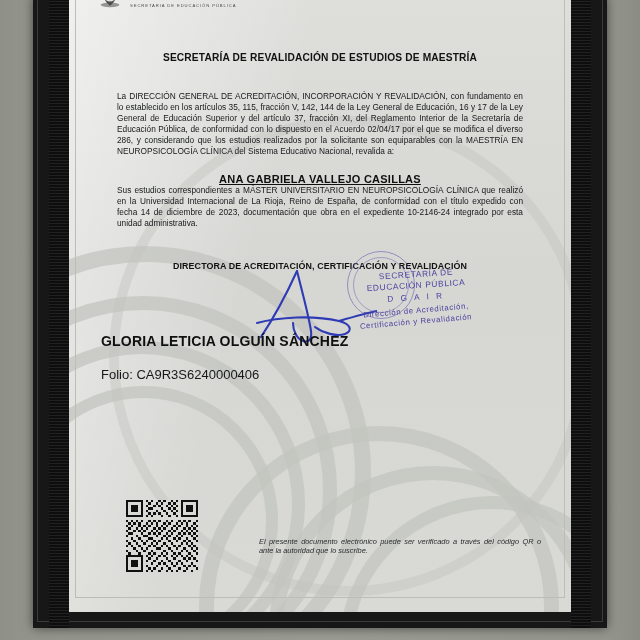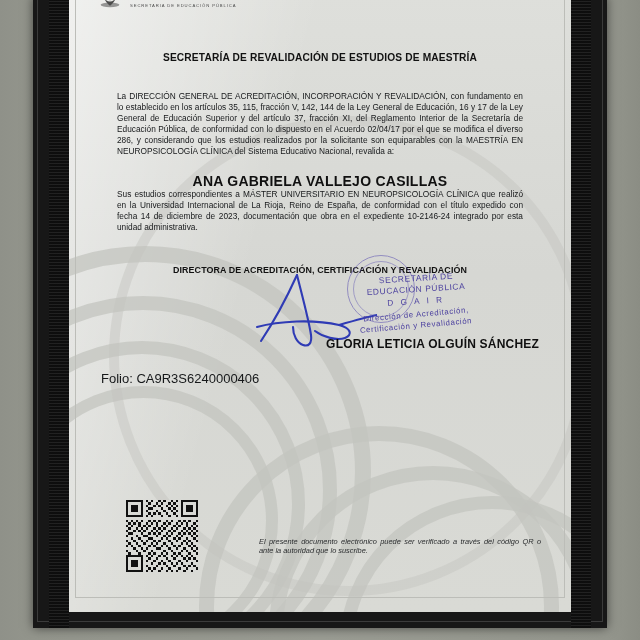--- a/index.html
+++ b/index.html
@@ -52,37 +52,37 @@
   #logo-wrap{position:absolute;left:-6px;top:-16px;display:flex;align-items:flex-start;gap:5px;}
   #eagle{width:30px;height:30px;opacity:.82;}
   #logo-text{padding-top:2px;}
   #logo-title{font-family:"Liberation Serif",serif;font-size:21px;letter-spacing:.5px;color:#1d1d1d;line-height:19px;}
   #logo-sub{font-size:4.2px;letter-spacing:.9px;color:#4a4a4a;margin-top:2px;}
   
   #doc-title{margin-top:22px;text-align:center;font-size:10.2px;font-weight:bold;letter-spacing:.15px;color:#121212;}
   
   .para{font-size:8.3px;line-height:11.1px;color:#16181a;text-align:justify;margin:0 16px;}
   #p1{margin-top:28px;text-indent:0;}
-  #grantee{margin-top:15px;text-align:center;font-size:14px;font-weight:bold;letter-spacing:.25px;color:#101010;}
+  #grantee{margin-top:15px;text-align:center;font-size:11px;font-weight:bold;letter-spacing:.25px;color:#101010;text-decoration:underline;}
   #p2{}
   #p3{margin-top:14px;}
   
   #sig-head{margin-top:32px;text-align:center;font-size:8.9px;font-weight:bold;letter-spacing:.1px;color:#111;}
   #sig-area{position:relative;height:78px;}
   #signature{position:absolute;left:46%;top:-4px;transform:translateX(-50%);}
   #seal{position:absolute;right:38px;top:-2px;width:170px;text-align:center;color:#4a3f9e;}
   #seal-ring{position:absolute;left:16px;top:-18px;width:66px;height:66px;border:1px solid #5a4fb0;border-radius:50%;opacity:.55;}
   #seal-ring:after{content:"";position:absolute;inset:5px;border:1px solid #5a4fb0;border-radius:50%;opacity:.8;}
   .seal-l{font-family:"Liberation Sans",sans-serif;letter-spacing:.6px;line-height:11px;}
   #seal-1{font-size:8.4px;transform:rotate(-3.5deg);}
   #seal-2{font-size:8.4px;transform:rotate(-3.5deg);}
   #seal-3{font-size:8.2px;letter-spacing:2.6px;transform:rotate(-3.5deg);margin-top:1px;}
   #seal-4{font-size:7.8px;transform:rotate(-5deg);margin-top:2px;}
   #seal-5{font-size:7.8px;transform:rotate(-5deg);}
-  #signer{position:absolute;left:0;right:0;top:62px;text-align:right;font-size:12px;font-weight:bold;letter-spacing:.2px;color:#101010;}
+  #signer{position:absolute;left:0;right:0;top:62px;text-align:left;font-size:14px;font-weight:bold;letter-spacing:.2px;color:#101010;}
   
   #folio{margin-top:18px;text-align:left;padding-right:22px;font-size:13px;color:#16181a;}
   
   #qr{position:absolute;left:57px;bottom:40px;width:72px;height:72px;}
   
   #footnote{position:absolute;left:190px;right:30px;bottom:56px;text-align:justify;
     font-style:italic;font-size:7.4px;line-height:9.6px;color:#2b2d2f;}
   .nowrap{white-space:nowrap;}
 </style>
 </head>

